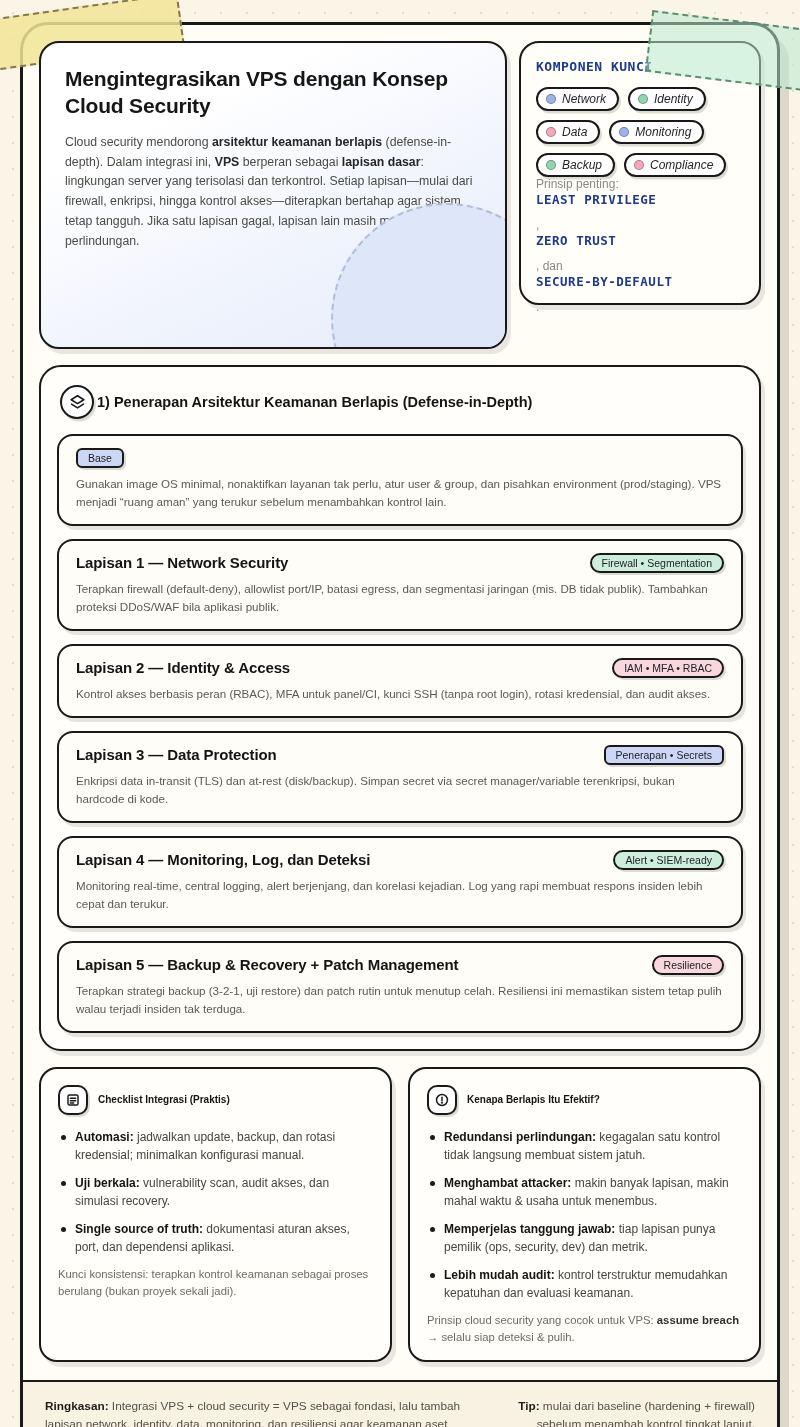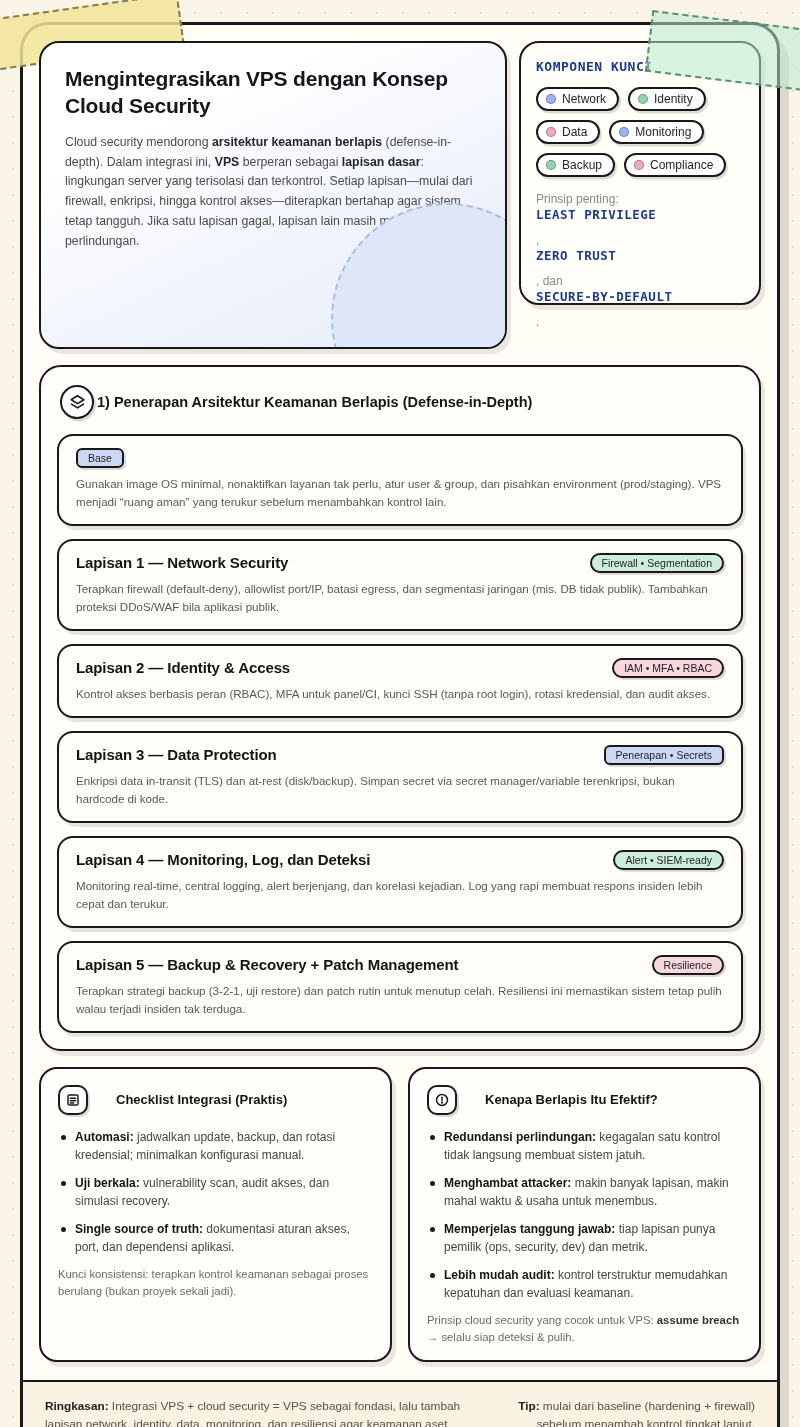--- a/index.html
+++ b/index.html
@@ -59,31 +59,31 @@
   .keycard {
     border:2.5px solid #191919; border-radius:20px;
     background:#fffef8;
     box-shadow:4px 5px 0 rgba(80,80,70,0.13);
     padding:16px 15px; height:264px;
   }
   .keycard h2 {
     font-family:"DejaVu Sans Mono", monospace;
     font-size:13px; letter-spacing:0.5px; color:#1d3a8f; margin-bottom:13px;
   }
-  .pills { display:flex; flex-wrap:wrap; gap:9px 9px; }
+  .pills { display:flex; flex-wrap:wrap; gap:9px 9px;font-style:italic; }
   .pill {
     display:inline-flex; align-items:center; gap:6px;
     border:2px solid #191919; border-radius:999px;
     background:#ffffff; padding:3px 11px 3px 8px;
     font-size:12px; color:#26262a;
     box-shadow:2px 2.5px 0 rgba(80,80,70,0.2);
   }
   .dot { width:10px; height:10px; border-radius:50%; border:1px solid rgba(0,0,0,0.28); flex:0 0 auto; }
   .d-blue { background:#9db1ee; } .d-green { background:#8fd6ae; } .d-pink { background:#f4a9bb; }
-  .principles { margin-top:15px; font-size:12px; color:#8b8a82; }
+  .principles { margin-top:0; font-size:12px; color:#8b8a82; }
   .principles .term {
     font-family:"DejaVu Sans Mono", monospace;
     font-weight:bold; font-size:12.5px; letter-spacing:0.5px;
     color:#1d3a8f; margin-top:1px;
   }
   .principles .sep { margin-top:11px; }
 
   
   .section {
     border:2.5px solid #191919; border-radius:22px;
@@ -123,21 +123,21 @@
     box-shadow:4px 5px 0 rgba(80,80,70,0.13);
     padding:16px 17px 14px 17px;
   }
   .info-head { display:flex; align-items:center; gap:10px; margin-bottom:13px; }
   .icon-square {
     width:30px; height:30px; flex:0 0 auto;
     border:2.5px solid #191919; border-radius:10px;
     background:#fff; display:flex; align-items:center; justify-content:center;
     box-shadow:2px 2px 0 rgba(80,80,70,0.2);
   }
-  .info-head h3 { font-size:13px; color:#141414;margin-left:18px; }
+  .info-head h3 { font-size:10px; color:#141414; }
   .info-card ul { list-style:none; margin:0 0 4px 2px; }
   .info-card li {
     position:relative; padding-left:15px; margin-bottom:10px;
     font-size:12px; line-height:1.5; color:#46463f;
   }
   .info-card li::before {
     content:""; position:absolute; left:1px; top:7px;
     width:5px; height:5px; border-radius:50%; background:#1b1b1b;
   }
   .info-card li b { color:#141414; }

